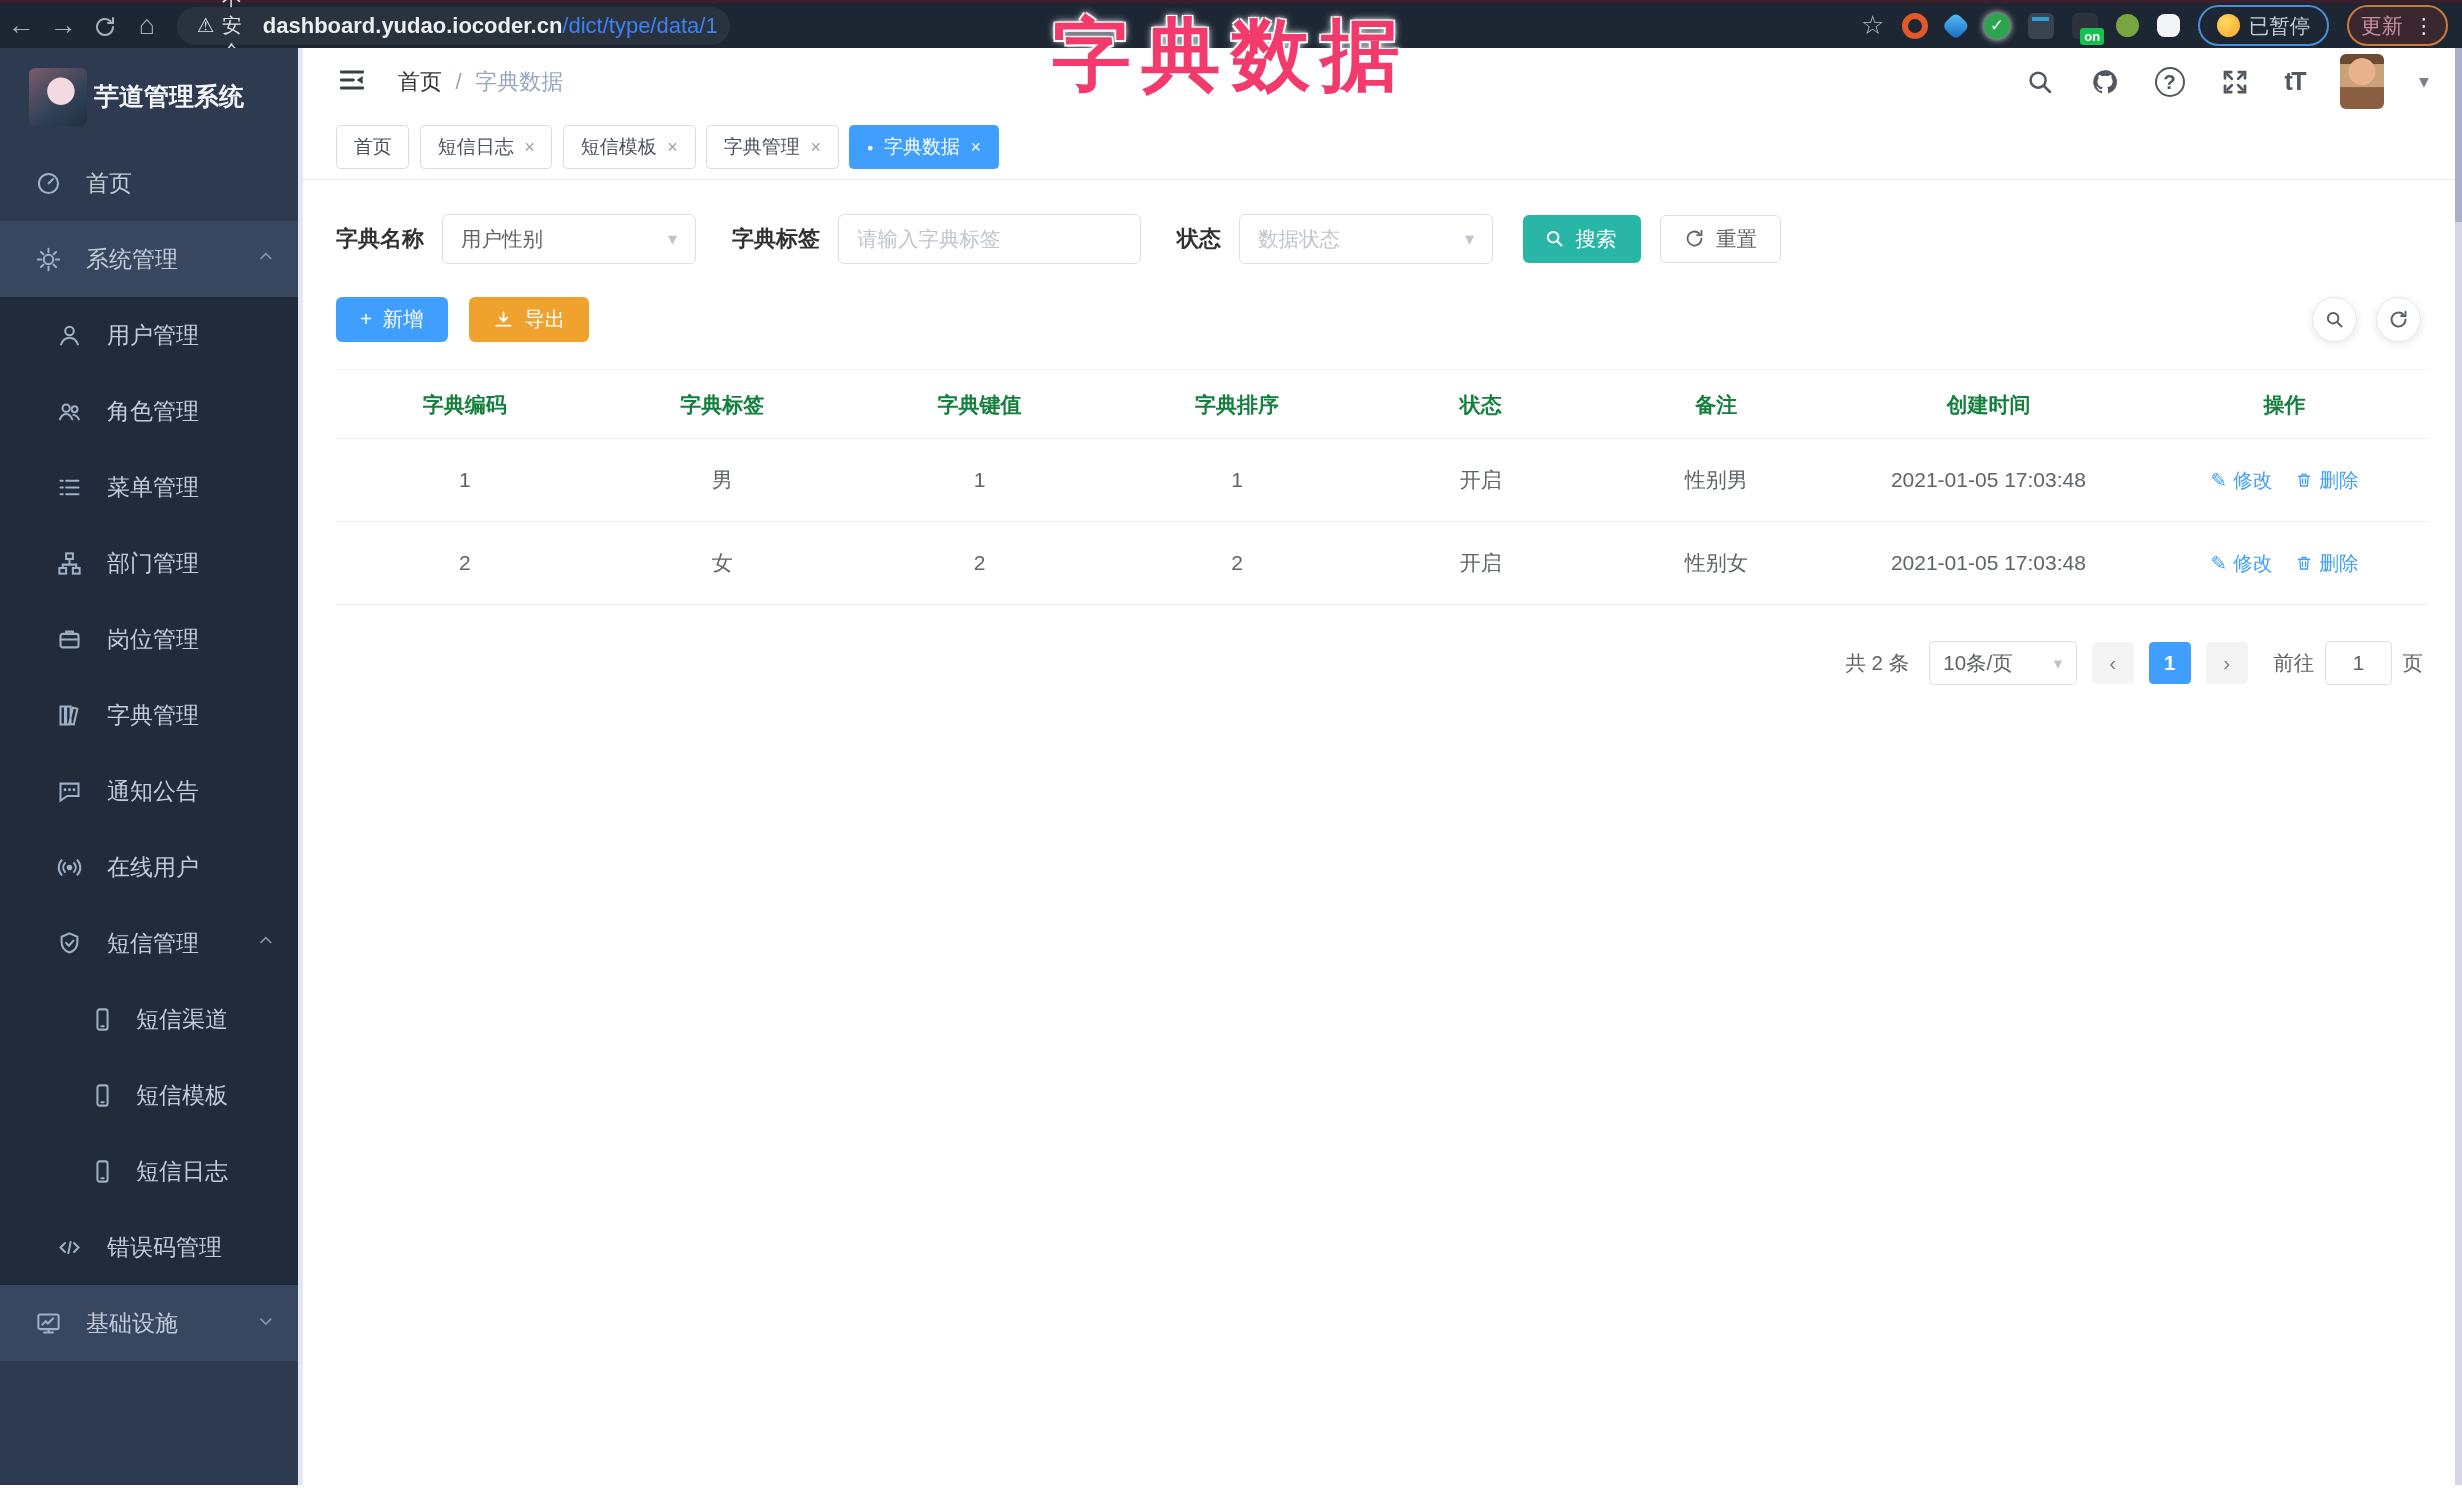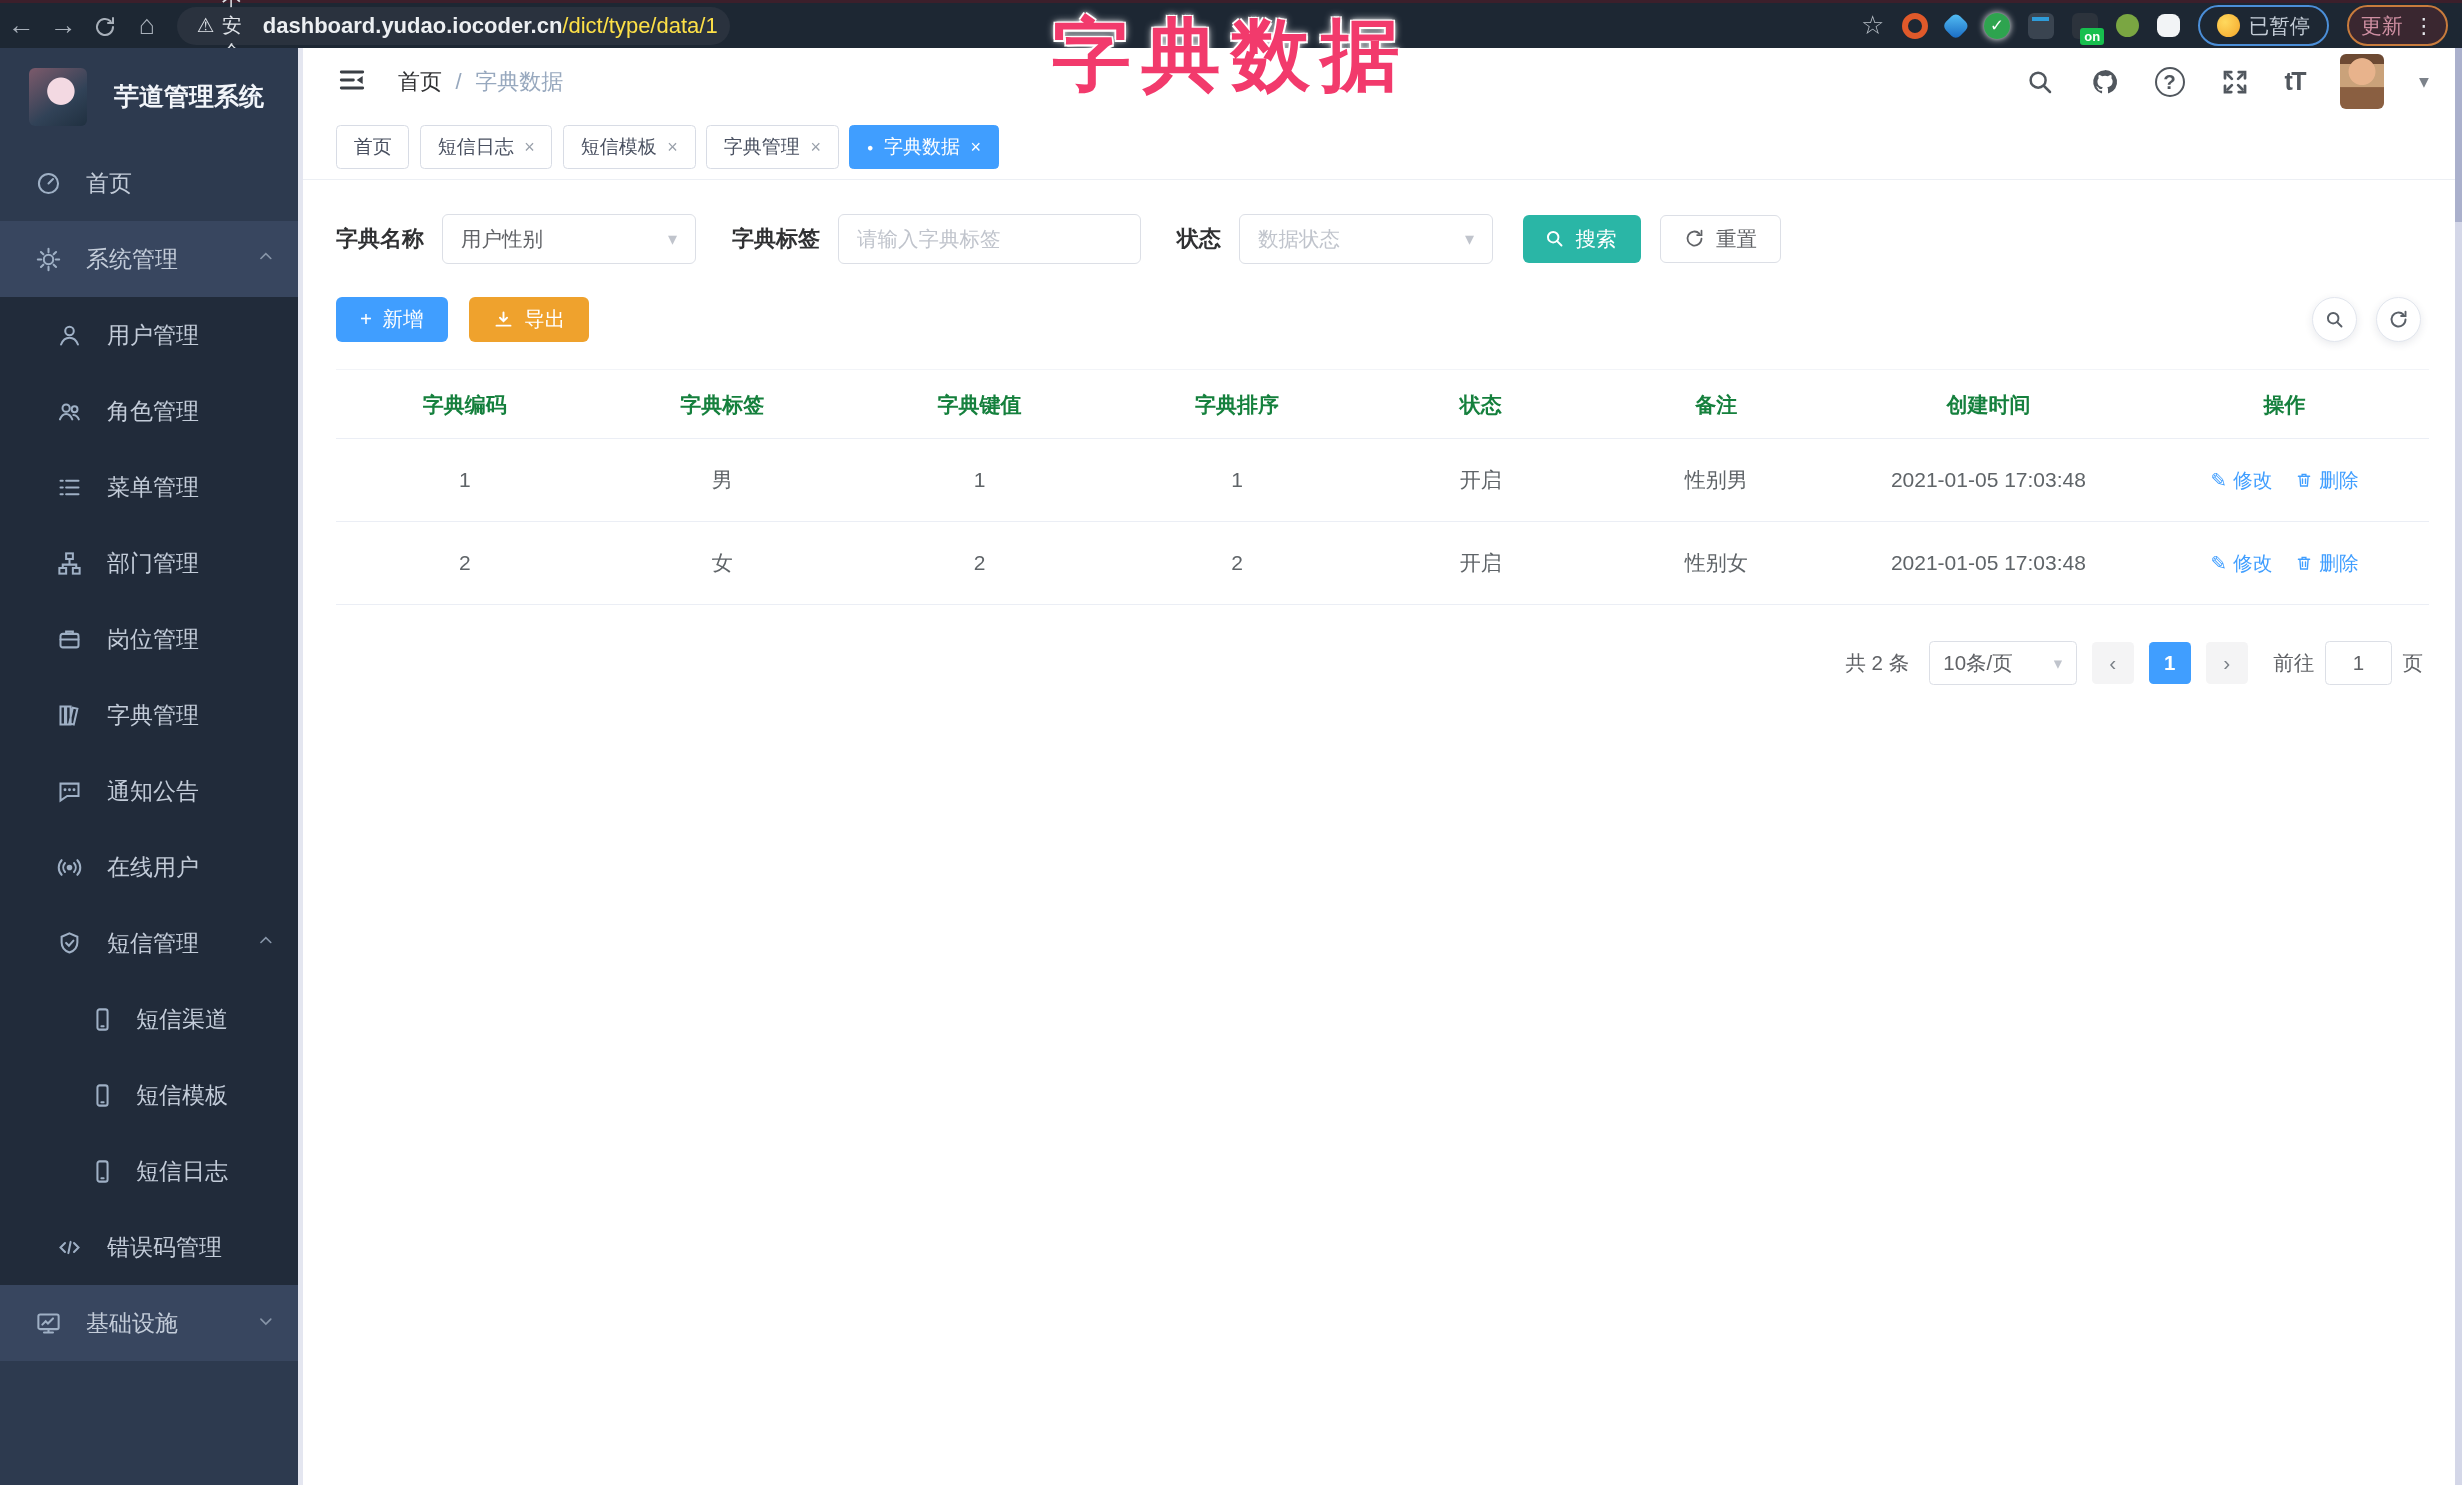--- a/index.html
+++ b/index.html
@@ -9,21 +9,21 @@
 
   
   .chrome { height:48px; background:#1d2733; border-top:3.8px solid #3c1f2b; display:flex; align-items:center; }
   .nav-ic { color:#a8b0ba; font-size:27px; width:42px; text-align:center; flex:0 0 auto; cursor:pointer; }
   .nav-ic svg { width:24px; height:24px; vertical-align:middle; }
   .addr { margin-left:9px; height:38px; width:553px; background:#2a323e; border-radius:19.7px; display:flex; align-items:center; padding:0 19.7px; gap:10.6px; }
   .addr .warn { color:#dfe3e8; font-size:19.7px; display:flex; align-items:center; gap:7.6px; }
   .addr .sep { width:1.5px; height:21px; background:#4a545f; }
   .url { font-size:22px; white-space:nowrap; }
   .url .host { color:#eceff2; font-weight:bold; }
-  .url .path { color:#fde047; }
+  .url .path { color:#3b82f6; }
   .ext { margin-left:auto; display:flex; align-items:center; gap:18px; padding-right:13.6px; }
   .ext .star { color:#b9c0c8; font-size:26px; }
   .xic { width:26px; height:26px; border-radius:6px; position:relative; }
   .xic.ring { border:6.8px solid #e0592a; border-radius:50%; background:transparent; }
   .xic.kite { background:linear-gradient(135deg,#58c4f7,#1565c0); transform:rotate(45deg); width:19.7px; height:19.7px; }
   .xic.gcheck { background:#2ea44f; border-radius:50%; box-shadow:0 0 7.6px #fff; display:flex; align-items:center; justify-content:center; color:#fff; font-size:16.7px; }
   .xic.dark1 { background:#3a4450; } .xic.dark1::after { content:""; position:absolute; left:4.5px; top:4.5px; right:4.5px; height:3.8px; background:#2f9bd8; }
   .xic.onb { background:#2c333c; }
   .onbadge { position:absolute; right:-6px; bottom:-6px; background:#17bf4e; color:#fff; font-size:13px; padding:0.8px 3.8px; border-radius:3px; font-weight:bold;text-align:center; }
   .xic.blob { background:#7aa642; border-radius:50%; width:23px; height:23px; }
@@ -33,21 +33,21 @@
   .pill-update { display:flex; align-items:center; gap:10.6px; border:2.3px solid #c87b3c; border-radius:21px; padding:4.5px 12px; background:#3a2730; }
   .pill-update .upd { color:#cf8fa2; font-size:21px; }
   .pill-update .kebab { color:#e6eaee; font-size:21px; }
 
   
   .app { display:flex; height:1437px; }
 
   
   .sidebar { width:303px; background:#2d3a4f; color:#c3ccd9; flex:0 0 auto; position:relative; }
   .sidebar::after { content:""; position:absolute; right:0; top:0; bottom:0; width:5.3px; background:#e4e6f0; }
-  .logo { display:flex; align-items:center; gap:27px; padding:19.7px 0 19.7px 29px; }
+  .logo { display:flex; align-items:center; gap:7px; padding:19.7px 0 19.7px 29px; }
   .logo-img { width:58px; height:58px; border-radius:6px; background:
       radial-gradient(circle at 55% 40%, #f3d9e2 0 28%, transparent 30%),
       linear-gradient(145deg,#7c5a6b,#314257 60%,#203040); }
   .logo-title { font-size:25px; font-weight:bold; color:#f2f5fa; }
   .mi { height:76px; display:flex; align-items:center; gap:24px; padding-left:35px; font-size:23px; cursor:pointer; }
   .mi svg { width:27px; height:27px; flex:0 0 auto; color:#9fb0c5; }
   .mi .chev { margin-left:auto; margin-right:27px; }
   .mi .chev svg { width:19.7px; height:19.7px; color:#8795a8; }
   .mi.section { background:#38465f; }
   .mi.subitem { background:#212b3a; padding-left:56px; }

